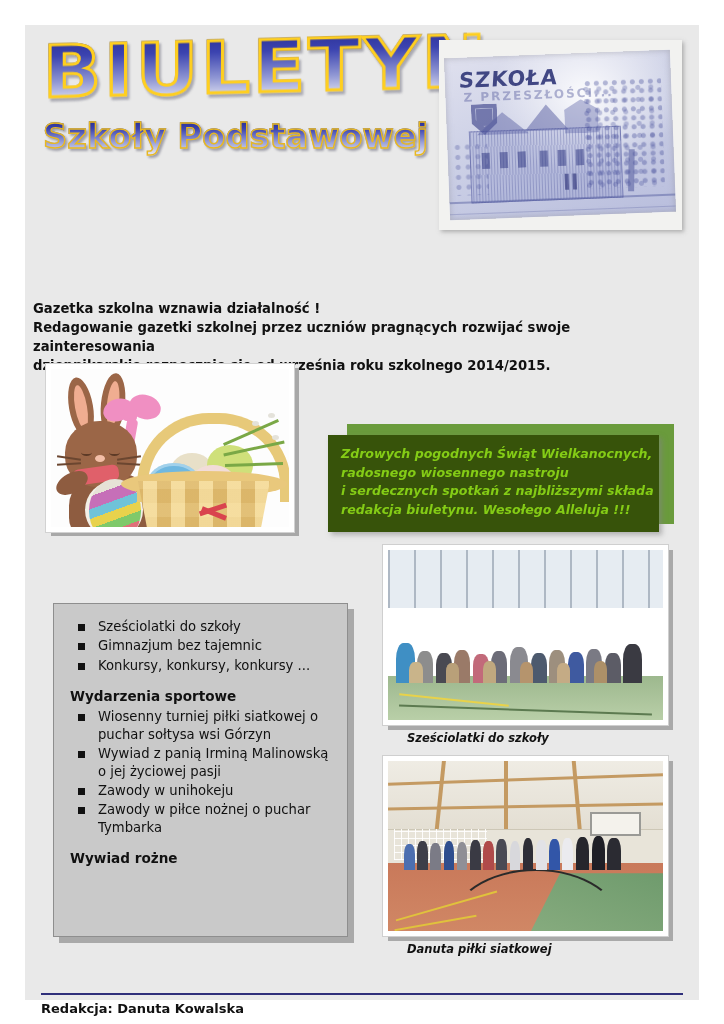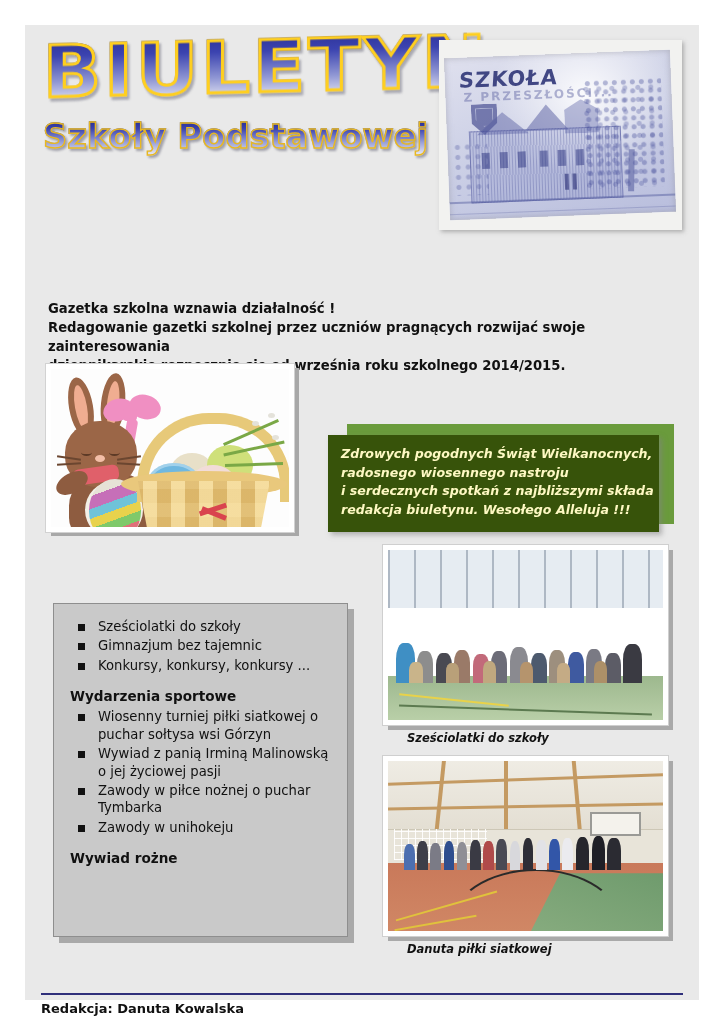--- a/index.html
+++ b/index.html
@@ -156,21 +156,21 @@
     box-sizing: border-box; padding: 0 8px;
   }
   .banner span {
     font-family: "DejaVu Sans", sans-serif;
     font-weight: bold; font-size: 18px;
     color: #ffcc22; letter-spacing: .3px;
   }
 
   
   .intro {
-    position: absolute; left: 23px; top: 274px; width: 650px;
+    position: absolute; left: 8px; top: 274px; width: 650px;
     font-family: "DejaVu Sans", sans-serif;
     font-weight: bold; font-size: 13.2px; color: #111;
     line-height: 1.45;
   }
 
   
   .bunny-shadow {
     position:absolute; left:26px; top:343px; width:248px; height:168px;
     background:#a8a8a8;
   }
@@ -222,21 +222,21 @@
     width: 331px; height: 97px;
     background: #37530a;
     box-shadow: 3px 3px 5px rgba(130,130,130,.55);
     box-sizing: border-box;
     padding: 10px 0 0 13px;
   }
   .green-front p {
     margin: 0;
     font-family: "DejaVu Sans", sans-serif;
     font-weight: bold; font-style: italic;
-    font-size: 12.6px; color: #fef9c3; line-height: 1.47;
+    font-size: 12.6px; color: #84cc16; line-height: 1.47;
   }
 
   
   .wtym {
     position: absolute; left: 28px; top: 544px;
     font-family: "DejaVu Sans", sans-serif;
     font-weight: bold; font-size: 20px; color: #111;
   }
 
   
@@ -440,22 +440,22 @@
     <ul>
       <li>Sześciolatki do szkoły</li>
       <li>Gimnazjum bez tajemnic</li>
       <li>Konkursy, konkursy, konkursy ...</li>
     </ul>
 
     <h3 class="spaced">Wydarzenia sportowe</h3>
     <ul>
       <li>Wiosenny turniej piłki siatkowej o puchar sołtysa wsi Górzyn</li>
       <li>Wywiad z panią Irminą Malinowską o jej życiowej pasji</li>
+      <li>Zawody w unihokeju</li>
       <li>Zawody w piłce nożnej o puchar Tymbarka</li>
-      <li>Zawody w unihokeju</li>
     </ul>
 
     <h3 class="spaced">Wywiad rożne</h3>
   </div>
 
   <div class="ph-shadow" style="left:363px;top:525px;width:285px;height:180px"></div>
   <div class="photo" style="left:357px;top:519px;width:285px;height:180px">
     <div class="ph-inner">
       <div class="g-wall"></div>
       <div class="g-wallwin"></div>

